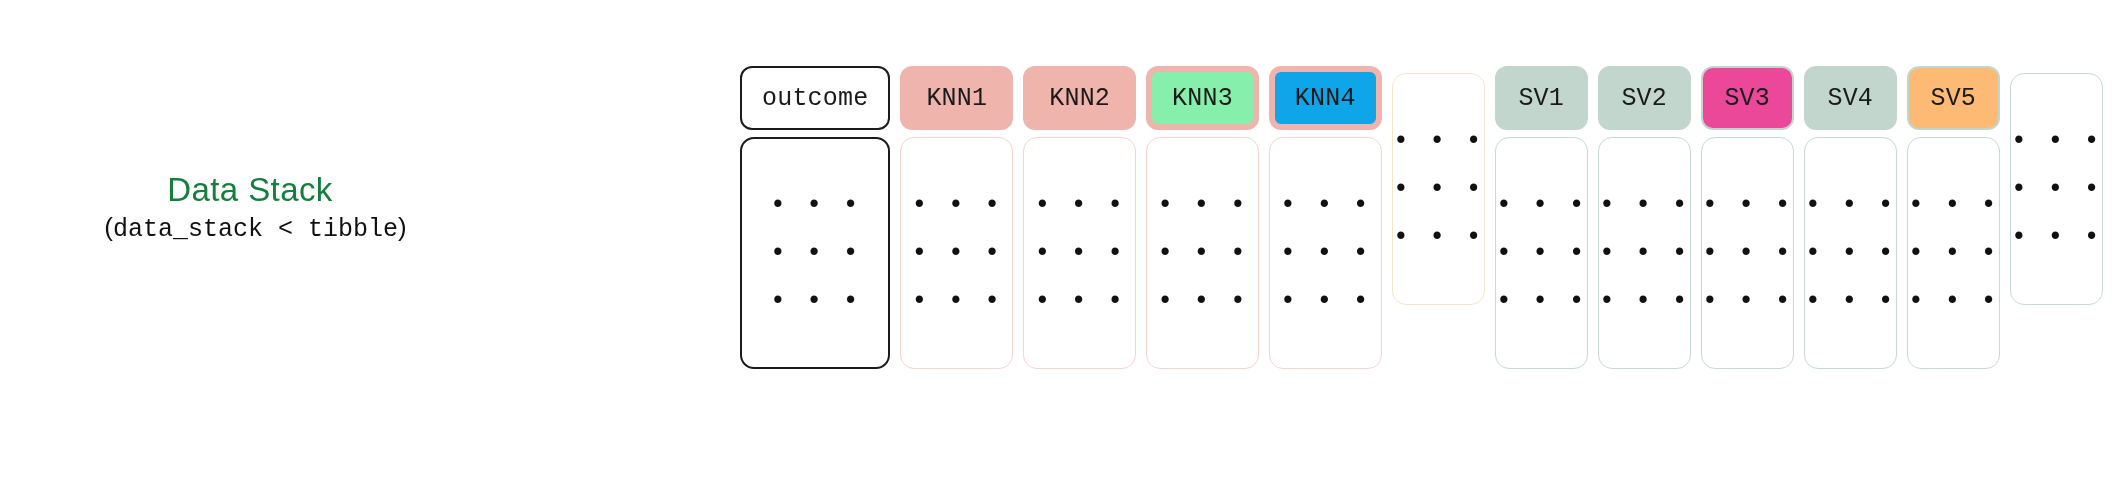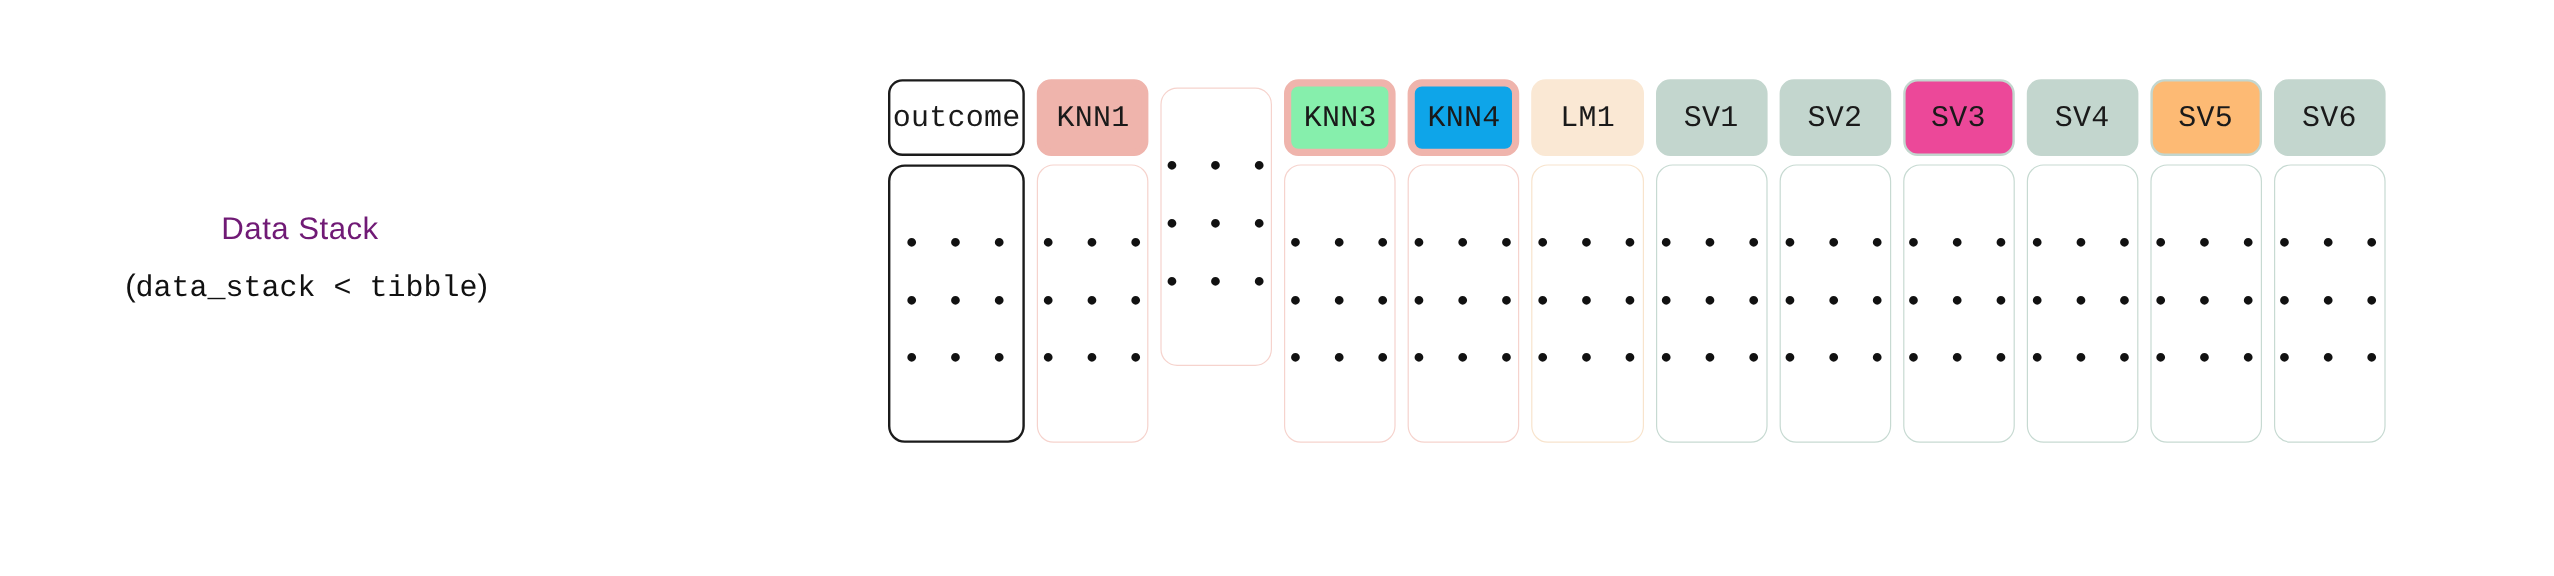--- a/index.html
+++ b/index.html
@@ -26,29 +26,28 @@
   
   #label-block {
     position: absolute;
     left: 0px;
     top: 170px;
     width: 500px;
     text-align: center;
   }
   #stack-title {
     font-family: "Liberation Sans", sans-serif;
-    font-size: 26px;
+    font-size: 33px;
     font-weight: 400;
-    color: #701a75;
+    color: #15803d;
     letter-spacing: 0.4px;
     line-height: 40px;
     white-space: nowrap;
   }
   #stack-subtitle {
-    margin-top: 11px;
     font-family: "Liberation Sans", sans-serif;
     font-size: 26px;
     color: #111111;
     line-height: 34px;
     white-space: nowrap;
     padding-left: 11px;
   }
   #stack-subtitle .mono {
     font-family: "Liberation Mono", "DejaVu Sans Mono", monospace;
     font-size: 25px;
@@ -76,21 +75,21 @@
     border-radius: 12px;
     display: flex;
     align-items: center;
     justify-content: center;
     box-sizing: border-box;
     font-family: "Liberation Mono", "DejaVu Sans Mono", monospace;
     font-size: 25px;
     color: #1a1a1a;
     letter-spacing: 0.2px;
     white-space: nowrap;
-    padding: 0 2px;
+    padding: 0 20px;
   }
 
   .col-body {
     margin-top: 7px;
     height: 232px;
     border-radius: 14px;
     box-sizing: border-box;
     background: #ffffff;
     display: flex;
     flex-direction: column;
@@ -166,20 +165,21 @@
       </div>
       <div class="column col-knn">
         <div class="col-header" style="background: rgb(239, 180, 172); border-color: rgb(239, 180, 172);">KNN1</div>
         <div class="col-body" style="border-color: rgb(246, 211, 205);">
           <div class="cell-dots">• • •</div>
           <div class="cell-dots">• • •</div>
           <div class="cell-dots">• • •</div>
         </div>
       </div>
       <div class="column col-knn">
+        <div class="col-header" style="background: rgb(239, 180, 172); border-color: rgb(239, 180, 172);">KNN2</div>
         <div class="col-body" style="border-color: rgb(246, 211, 205);">
           <div class="cell-dots">• • •</div>
           <div class="cell-dots">• • •</div>
           <div class="cell-dots">• • •</div>
         </div>
       </div>
       <div class="column col-knn">
         <div class="col-header" style="background: #86efac; border-color: rgb(239, 180, 172);">KNN3</div>
         <div class="col-body" style="border-color: rgb(246, 211, 205);">
           <div class="cell-dots">• • •</div>
@@ -189,21 +189,20 @@
       </div>
       <div class="column col-knn">
         <div class="col-header" style="background: #0ea5e9; border-color: rgb(239, 180, 172);">KNN4</div>
         <div class="col-body" style="border-color: rgb(246, 211, 205);">
           <div class="cell-dots">• • •</div>
           <div class="cell-dots">• • •</div>
           <div class="cell-dots">• • •</div>
         </div>
       </div>
       <div class="column col-lm">
-        <div class="col-header" style="background: rgb(250, 232, 212); border-color: rgb(250, 232, 212);">LM1</div>
         <div class="col-body" style="border-color: rgb(248, 228, 205);">
           <div class="cell-dots">• • •</div>
           <div class="cell-dots">• • •</div>
           <div class="cell-dots">• • •</div>
         </div>
       </div>
       <div class="column col-sv">
         <div class="col-header" style="background: rgb(195, 214, 206); border-color: rgb(195, 214, 206);">SV1</div>
         <div class="col-body" style="border-color: rgb(199, 218, 210);">
           <div class="cell-dots">• • •</div>
@@ -237,21 +236,20 @@
       </div>
       <div class="column col-sv">
         <div class="col-header" style="background: #fdba74; border-color: rgb(195, 214, 206);">SV5</div>
         <div class="col-body" style="border-color: rgb(199, 218, 210);">
           <div class="cell-dots">• • •</div>
           <div class="cell-dots">• • •</div>
           <div class="cell-dots">• • •</div>
         </div>
       </div>
       <div class="column col-sv">
-        <div class="col-header" style="background: rgb(195, 214, 206); border-color: rgb(195, 214, 206);">SV6</div>
         <div class="col-body" style="border-color: rgb(199, 218, 210);">
           <div class="cell-dots">• • •</div>
           <div class="cell-dots">• • •</div>
           <div class="cell-dots">• • •</div>
         </div>
       </div>
     </div>
 
 </div>
 

